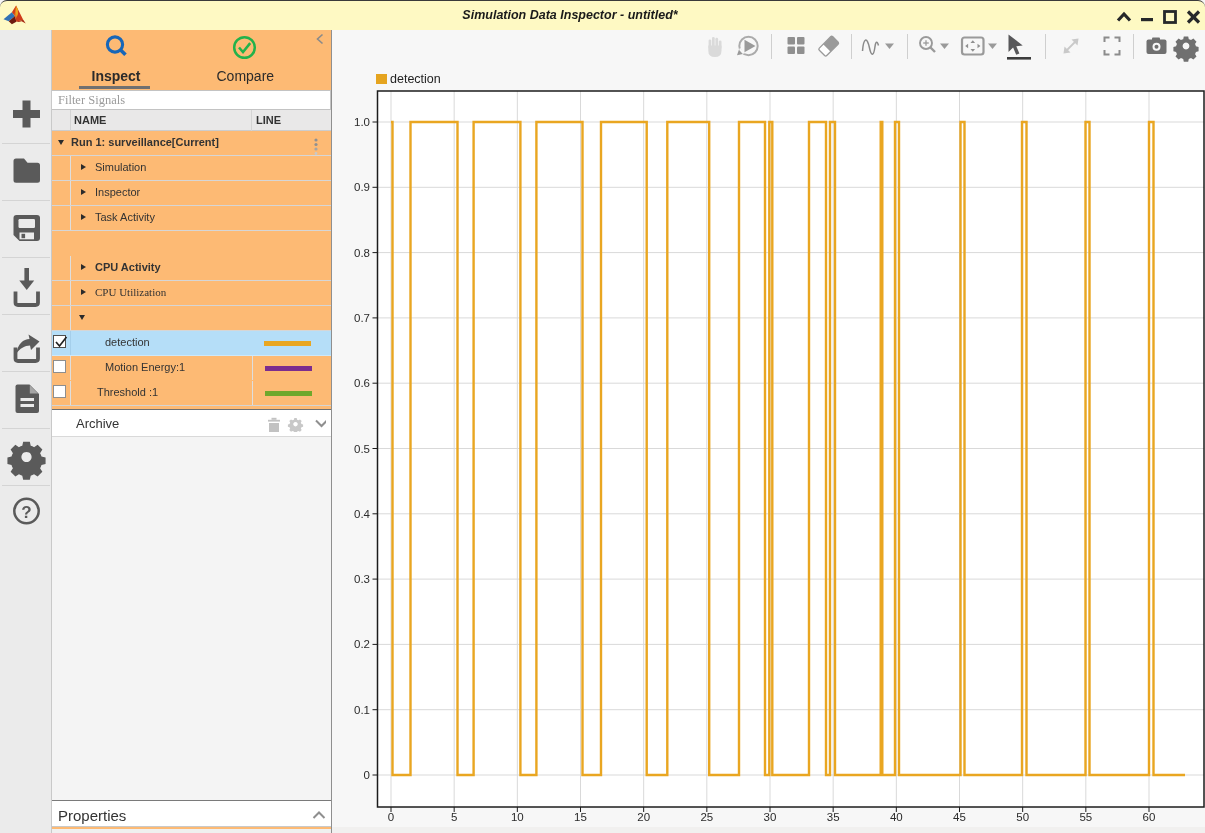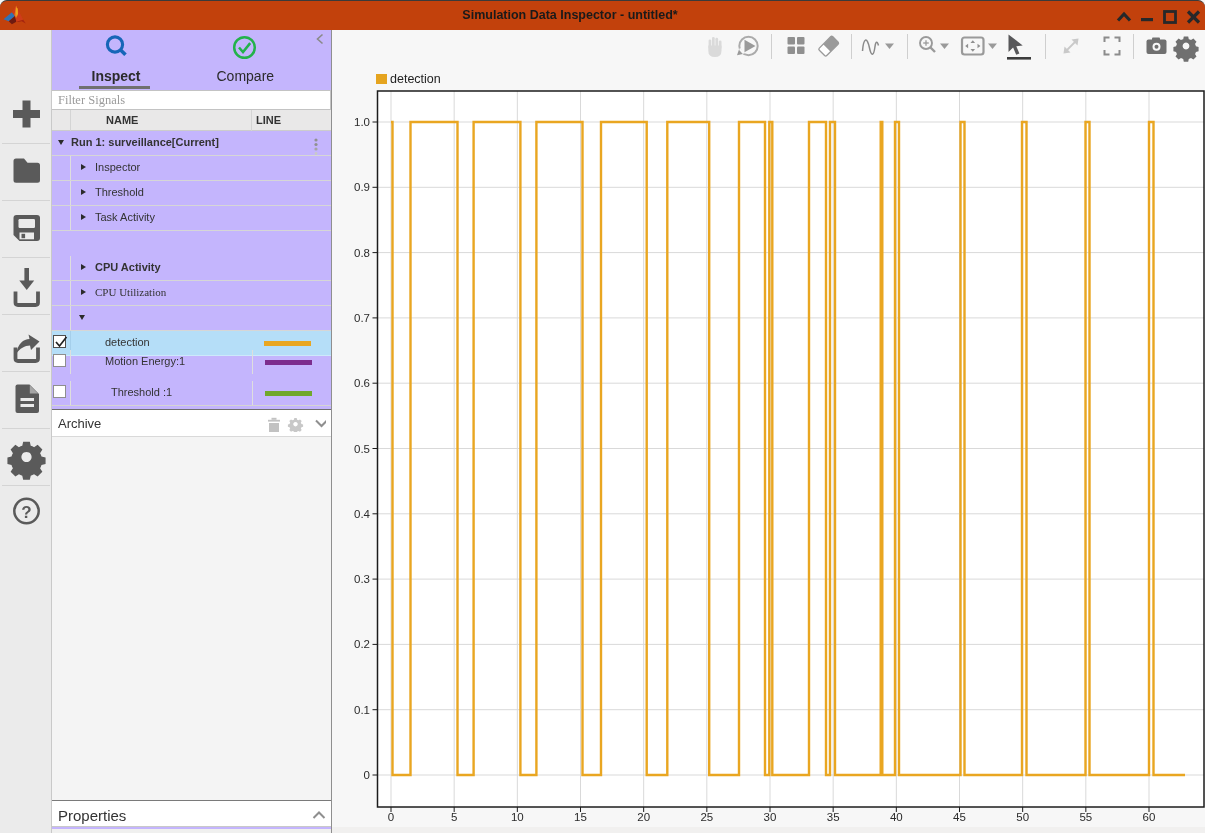--- a/index.html
+++ b/index.html
@@ -3,31 +3,31 @@
 <meta charset="utf-8">
 <style>
   * { margin:0; padding:0; box-sizing:border-box; }
   html,body { width:1205px; height:833px; overflow:hidden; }
   body { font-family:"Liberation Sans", sans-serif; background:#f7f6f5; }
   #win { position:absolute; left:0; top:0; width:1205px; height:833px; }
   .abs { position:absolute; }
 
   
   #titlebar { position:absolute; left:0; top:0; width:1205px; height:36px;
-    background:#c2410c; border-top:1.5px solid #3a3a3a; border-radius:7px 7px 0 0; }
+    background:#fef9c3; border-top:1.5px solid #3a3a3a; border-radius:7px 7px 0 0;font-style:italic; }
   #title { position:absolute; left:0; top:7px; width:1140px; text-align:center;
     font-size:12.5px; font-weight:bold; color:#1a1a1a; }
 
   
   #sidebar { position:absolute; left:0; top:30px; width:52px; height:803px;
     background:#ebebeb; border-right:1px solid #c9c9c9; }
 
   
   #leftpanel { position:absolute; left:52px; top:30px; width:279px; height:803px;
-    background:#c4b5fd; }
+    background:#fdba74; }
   #tabs { position:absolute; left:0; top:0; width:279px; height:60px; }
   .tablabel { position:absolute; top:37.5px; font-size:14px; color:#2b2b2b; }
   #inspect-underline { position:absolute; left:27px; top:56px; width:71px; height:3px; background:#707070; }
 
   #filterbox { position:absolute; left:0px; top:60px; width:279px; height:20px;
     background:#ffffff; border:1px solid #c3c3c3; border-left:none; }
   #filterbox span { position:absolute; left:6px; top:2px; font-size:12.5px; color:#9b9b9b;font-family:Liberation Serif, serif; }
 
   #theader { position:absolute; left:0; top:80px; width:279px; height:21px;
     background:#e9e8e8; border-bottom:1px solid #cccccc; font-size:11px; font-weight:bold; color:#333; }
@@ -44,21 +44,21 @@
   .tri-r { display:inline-block; width:0; height:0; border-left:5px solid #2b2b2b;
     border-top:3.6px solid transparent; border-bottom:3.6px solid transparent; }
   .tri-d { display:inline-block; width:0; height:0; border-top:5px solid #2b2b2b;
     border-left:3.6px solid transparent; border-right:3.6px solid transparent; }
   .rowlabel { position:absolute; top:5px; }
   .cb { position:absolute; left:1px; top:4px; width:13px; height:13px; background:#fff; border:1px solid #8e8e8e; }
   .swatch { position:absolute; left:12px; top:10px; width:47px; height:4.5px; }
 
   #archhead { position:absolute; left:0; top:379px; width:279px; height:28px;
     background:#ffffff; border-top:1.5px solid #6f6f6f; border-bottom:1px solid #d9d9d9; }
-  #archhead span { position:absolute; left:6px; top:6px; font-size:13px; color:#333; }
+  #archhead span { position:absolute; left:24px; top:6px; font-size:13px; color:#333; }
   #archbody { position:absolute; left:0; top:407px; width:279px; height:363px; background:#f4f4f4; }
   #prophead { position:absolute; left:0; top:770px; width:279px; height:27px;
     background:#ffffff; border-top:1.5px solid #7a7a7a; border-bottom:1px solid #c9c9c9; }
   #prophead span { position:absolute; left:6px; top:6px; font-size:15px; color:#333; }
   #propfoot { position:absolute; left:0; top:798.5px; width:279px; height:4.5px; background:#f0f0ef; }
 
   
   #chart { position:absolute; left:331px; top:30px; width:874px; height:803px;
     background:#f7f7f7; border-left:1px solid #8f8f8f; }
   #legend { position:absolute; left:44px; top:42px; font-size:12.5px; color:#222; }
@@ -145,46 +145,46 @@
         <circle cx="13.5" cy="13.5" r="10.3" fill="none" stroke="#23b24b" stroke-width="2.5"></circle>
         <path d="M8,13.5 l4,4.6 l7.2,-9" fill="none" stroke="#23b24b" stroke-width="2.5"></path>
       </svg>
     </div>
     <div id="filterbox">
         <span>Filter Signals</span>
       </div>
     <div id="theader">
       <div class="c1"></div>
       <div class="c2">
-          <span style="left:3px;margin-left:32px;">NAME</span>
+          <span style="left:3px;">NAME</span>
         </div>
       <div class="c3">
           <span style="left:4px;">LINE</span>
         </div>
     </div>
     <div id="tree">
       <div class="trow" style="top:0px;">
         <span class="tri-d" style="position:absolute; left:6px; top:9px;"></span>
         <span class="rowlabel" style="left:19px; font-weight:bold;">Run 1: surveillance[Current]</span>
         <svg style="position:absolute; left:261px; top:6px;" width="6" height="18">
           <circle cx="3" cy="3" r="1.6" fill="#909090"></circle>
             <circle cx="3" cy="7.5" r="1.6" fill="#909090"></circle>
             <circle cx="3" cy="12" r="1.6" fill="#a5a5a5"></circle>
             <circle cx="3" cy="16.5" r="1.4" fill="#c8c8c8"></circle>
         </svg>
       </div>
       <div class="trow" style="top:25px;">
         <div class="cbcol"></div>
         <span class="tri-r" style="position:absolute; left:29px; top:8px;"></span>
+        <span class="rowlabel" style="left:43px;">Simulation</span>
+      </div>
+      <div class="trow" style="top:50px;">
+        <div class="cbcol"></div>
+        <span class="tri-r" style="position:absolute; left:29px; top:8px;"></span>
         <span class="rowlabel" style="left:43px;">Inspector</span>
-      </div>
-      <div class="trow" style="top:50px;">
-        <div class="cbcol"></div>
-        <span class="tri-r" style="position:absolute; left:29px; top:8px;"></span>
-        <span class="rowlabel" style="left:43px;">Threshold</span>
       </div>
       <div class="trow" style="top:75px;">
         <div class="cbcol"></div>
         <span class="tri-r" style="position:absolute; left:29px; top:8px;"></span>
         <span class="rowlabel" style="left:43px;">Task Activity</span>
       </div>
       <div class="trow" style="top:125px;font-weight:bold;">
         <div class="cbcol"></div>
         <span class="tri-r" style="position:absolute; left:29px; top:8px;"></span>
         <span class="rowlabel" style="left:43px;">CPU Activity</span>
@@ -204,37 +204,37 @@
           <span class="cb" style="border-color:#4f4f4f;"></span>
           <svg style="position:absolute; left:2px; top:4px;" width="14" height="14" viewBox="0 0 14 14">
             <path d="M2 7 L5.5 11 L12.5 2" fill="none" stroke="#222" stroke-width="1.7"></path>
           </svg>
         </div>
         <div class="linecol" style="border-left:none;">
           <span class="swatch" style="background:#e9a621;"></span>
         </div>
         <span class="rowlabel" style="left:53px;">detection</span>
       </div>
-      <div class="trow" style="top:219px; background:none; border-bottom:none;text-align:right;">
+      <div class="trow" style="top:225px; background:none; border-bottom:none;text-align:right;">
         <div class="cbcol">
             <span class="cb"></span>
           </div>
         <div class="linecol">
             <span class="swatch" style="background:#7c2d8e;"></span>
           </div>
         <span class="rowlabel" style="left:53px;">Motion Energy:1</span>
       </div>
       <div class="trow" style="top:250px; background:none; border-bottom:none;">
         <div class="cbcol">
             <span class="cb"></span>
           </div>
         <div class="linecol">
             <span class="swatch" style="background:#70a82b;"></span>
           </div>
-        <span class="rowlabel" style="left:59px;">Threshold :1</span>
+        <span class="rowlabel" style="left:45px;">Threshold :1</span>
       </div>
     </div>
     <div id="archhead">
         <span>Archive</span>
       <svg class="abs" style="left:214px;top:6px;" width="60" height="16" viewBox="0 0 60 16">
 
         <g fill="#c2c2c2">
           <rect x="2" y="3.8" width="12" height="1.8"></rect>
           <rect x="5.5" y="1.8" width="5" height="2"></rect>
           <rect x="3" y="7" width="10" height="12"></rect>

